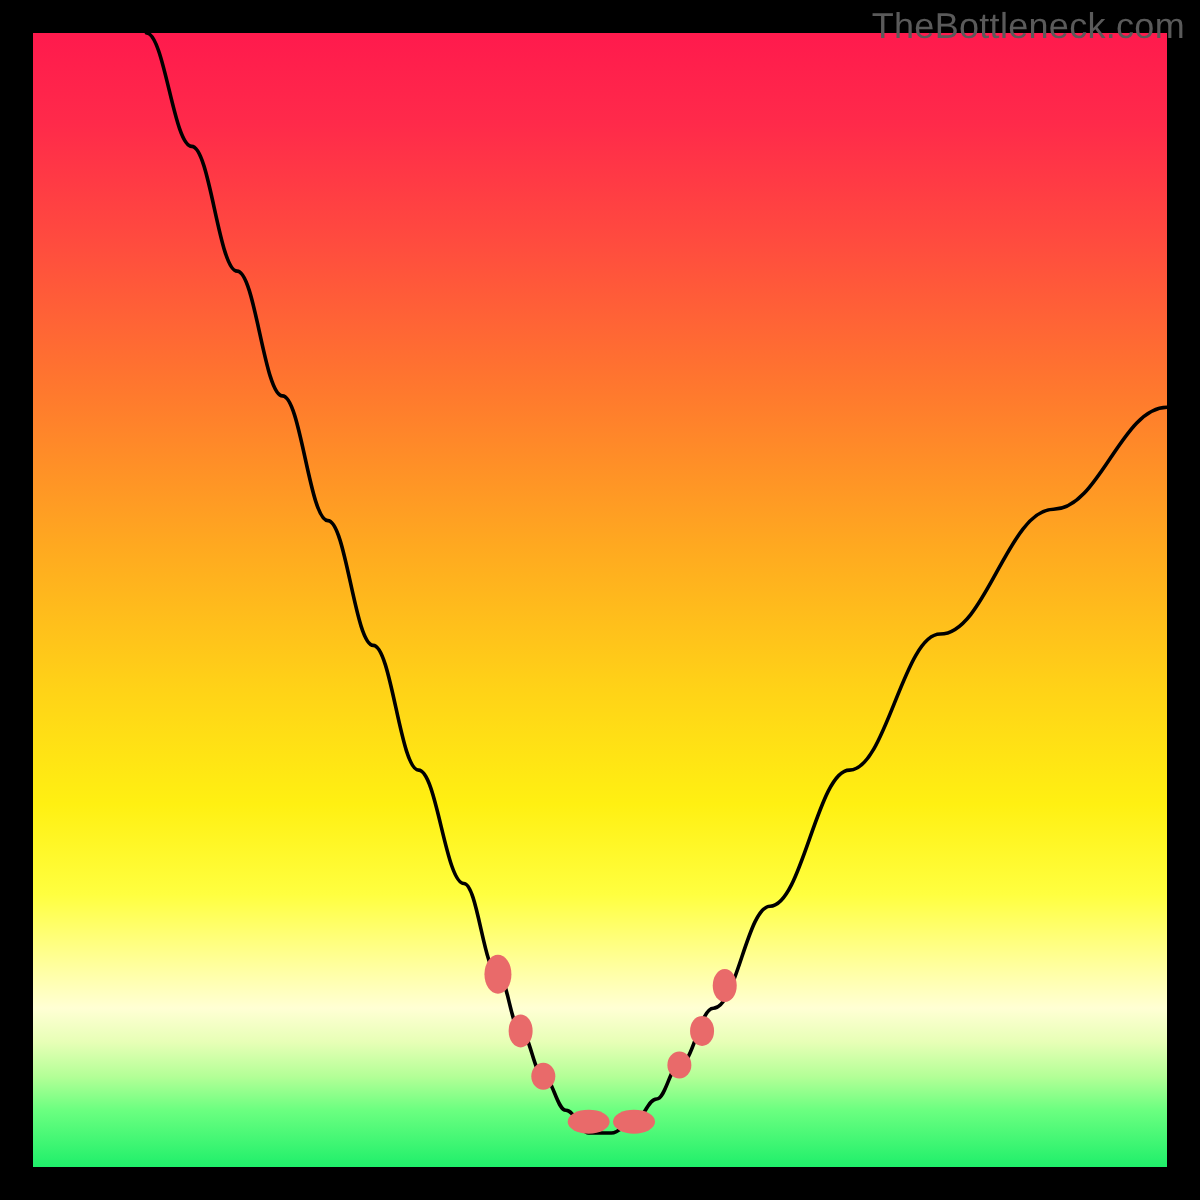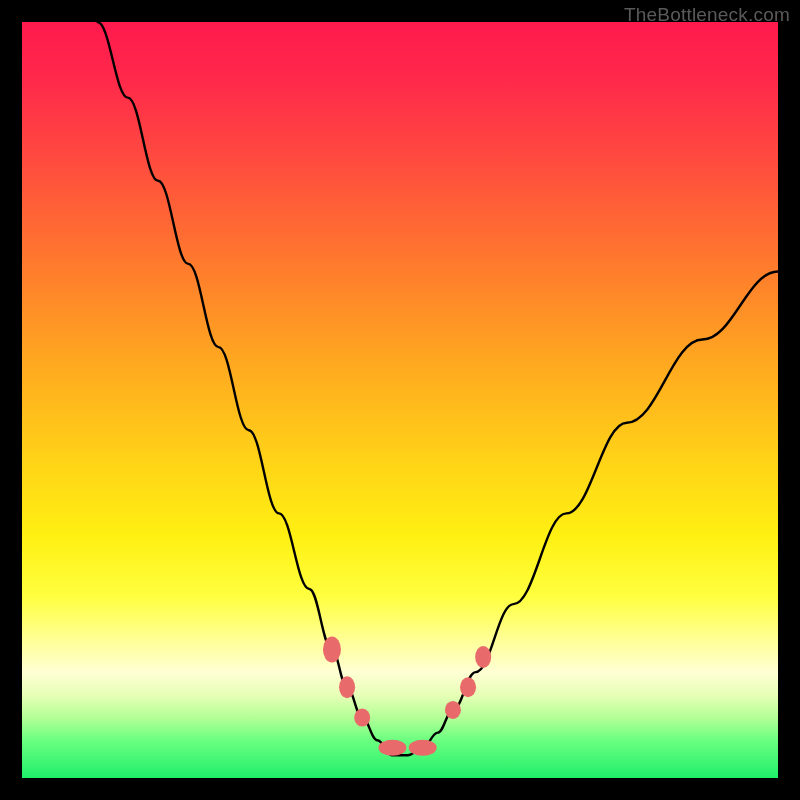--- a/index.html
+++ b/index.html
@@ -32,21 +32,21 @@
       #b4ff97 92%,
       #6bff80 95%,
       #1fef6a 100%
     );
   }
   .watermark {
     position: absolute;
     top: 4px;
     right: 10px;
     color: #5a5a5a;
-    font-size: 19px;
+    font-size: 24px;
     font-weight: 500;
     letter-spacing: 0.2px;
     user-select: none;
   }
   svg.plot {
     position: absolute;
     left: 0;
     top: 0;
     width: 756px;
     height: 756px;

